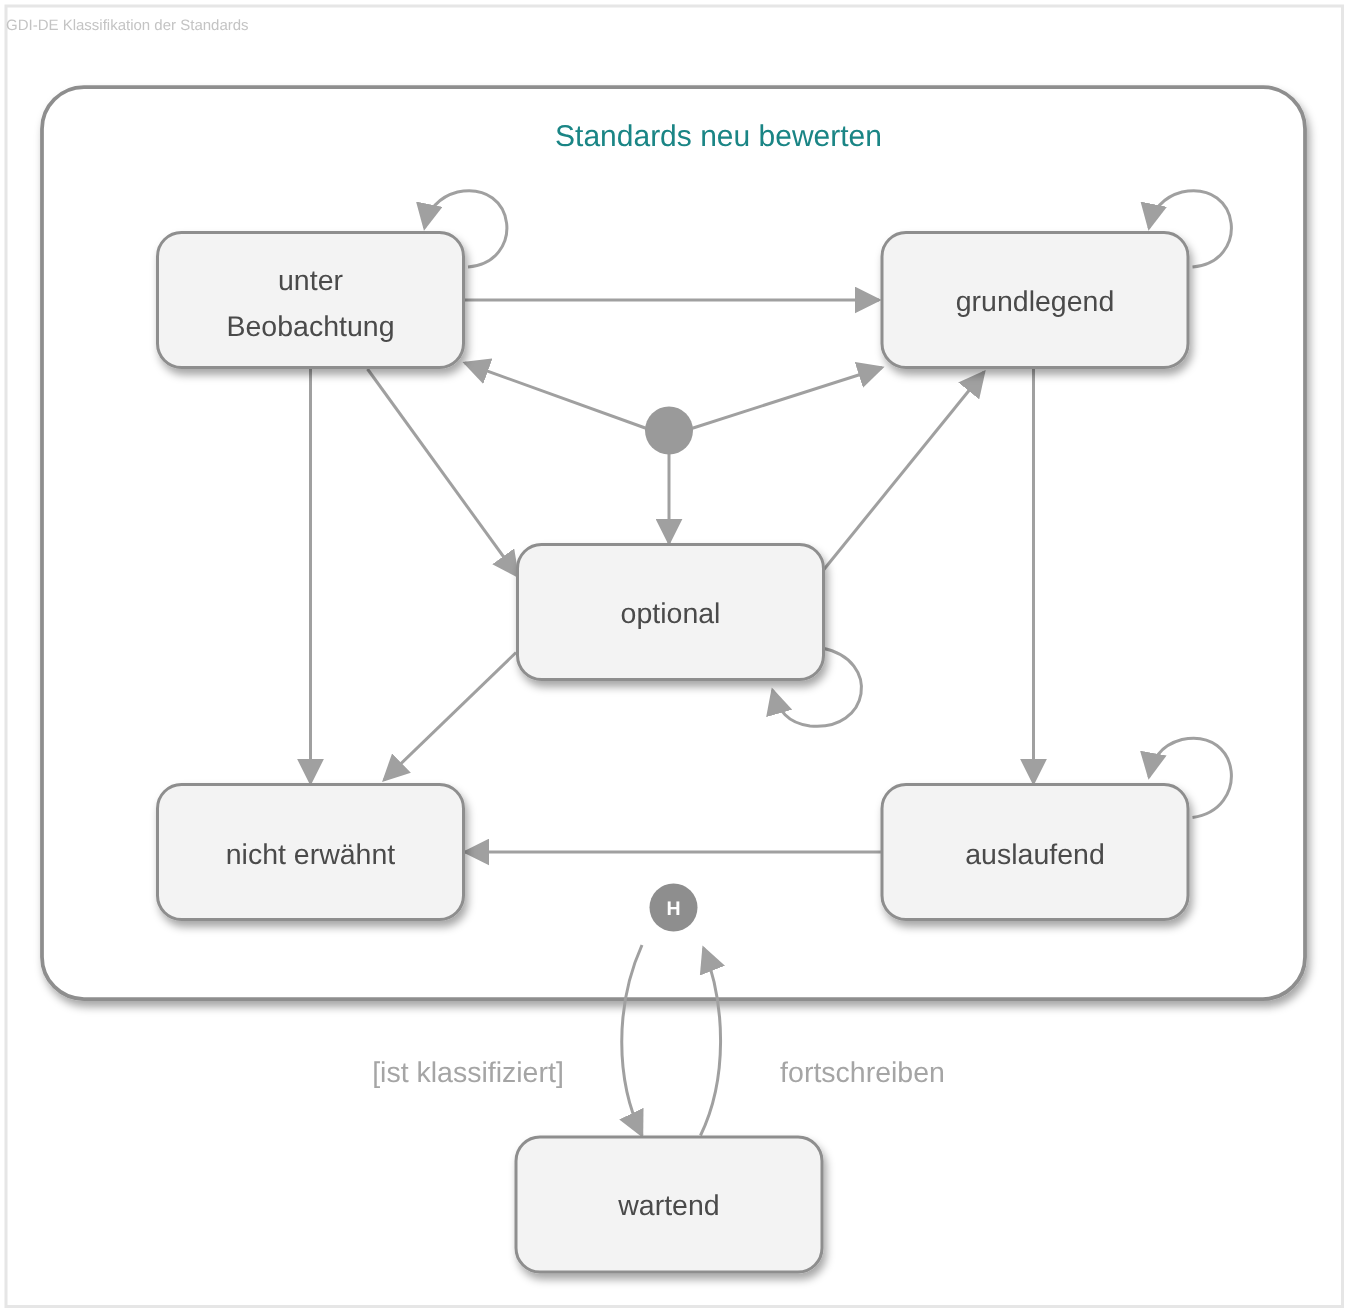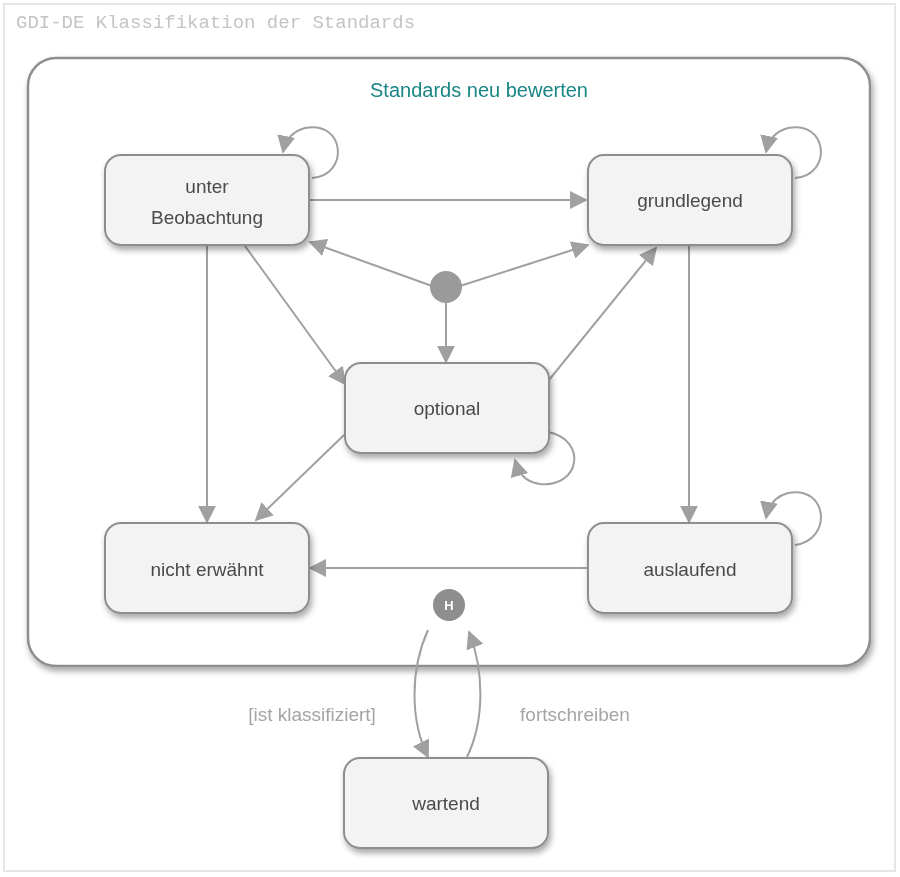--- a/index.html
+++ b/index.html
@@ -1,20 +1,20 @@
 <!DOCTYPE html>
 <html><head>
   <meta charset="utf-8">
   <style>
     html, body { margin: 0; padding: 0; background: #ffffff; }
     body { width: 900px; height: 877px; position: relative; overflow: hidden;
            font-family: "Liberation Sans", "DejaVu Sans", sans-serif; }
     .frame { position: absolute; left: 3px; top: 3px; width: 893px; height: 869px;
              border: 2px solid #e6e6e6; box-sizing: border-box; background: #fff; }
-    .frame-title { position: absolute; left: 16px; top: 12px; font-size: 19px; color: #c4c4c4; font-family: Liberation Mono, monospace; }
+    .frame-title { position: absolute; left: 4px; top: 12px; font-size: 10px; color: #c4c4c4; }
     svg.diagram { position: absolute; left: 0; top: 0; }
     .composite { fill: #ffffff; stroke: #8e8e8e; stroke-width: 2.5; }
     .composite-title { fill: #1a8585; font-size: 20px; }
     .state-box { fill: #f3f3f3; stroke: #8e8e8e; stroke-width: 2; }
     .state-label { fill: #4a4a4a; font-size: 19px; }
     .edge { stroke: #a0a0a0; stroke-width: 2; fill: none; }
     .edge-label { fill: #a5a5a5; font-size: 19px; }
     .initial { fill: #9a9a9a; }
     .history-circle { fill: #8e8e8e; }
     .history-text { fill: #ffffff; font-size: 13px; font-weight: bold; }

